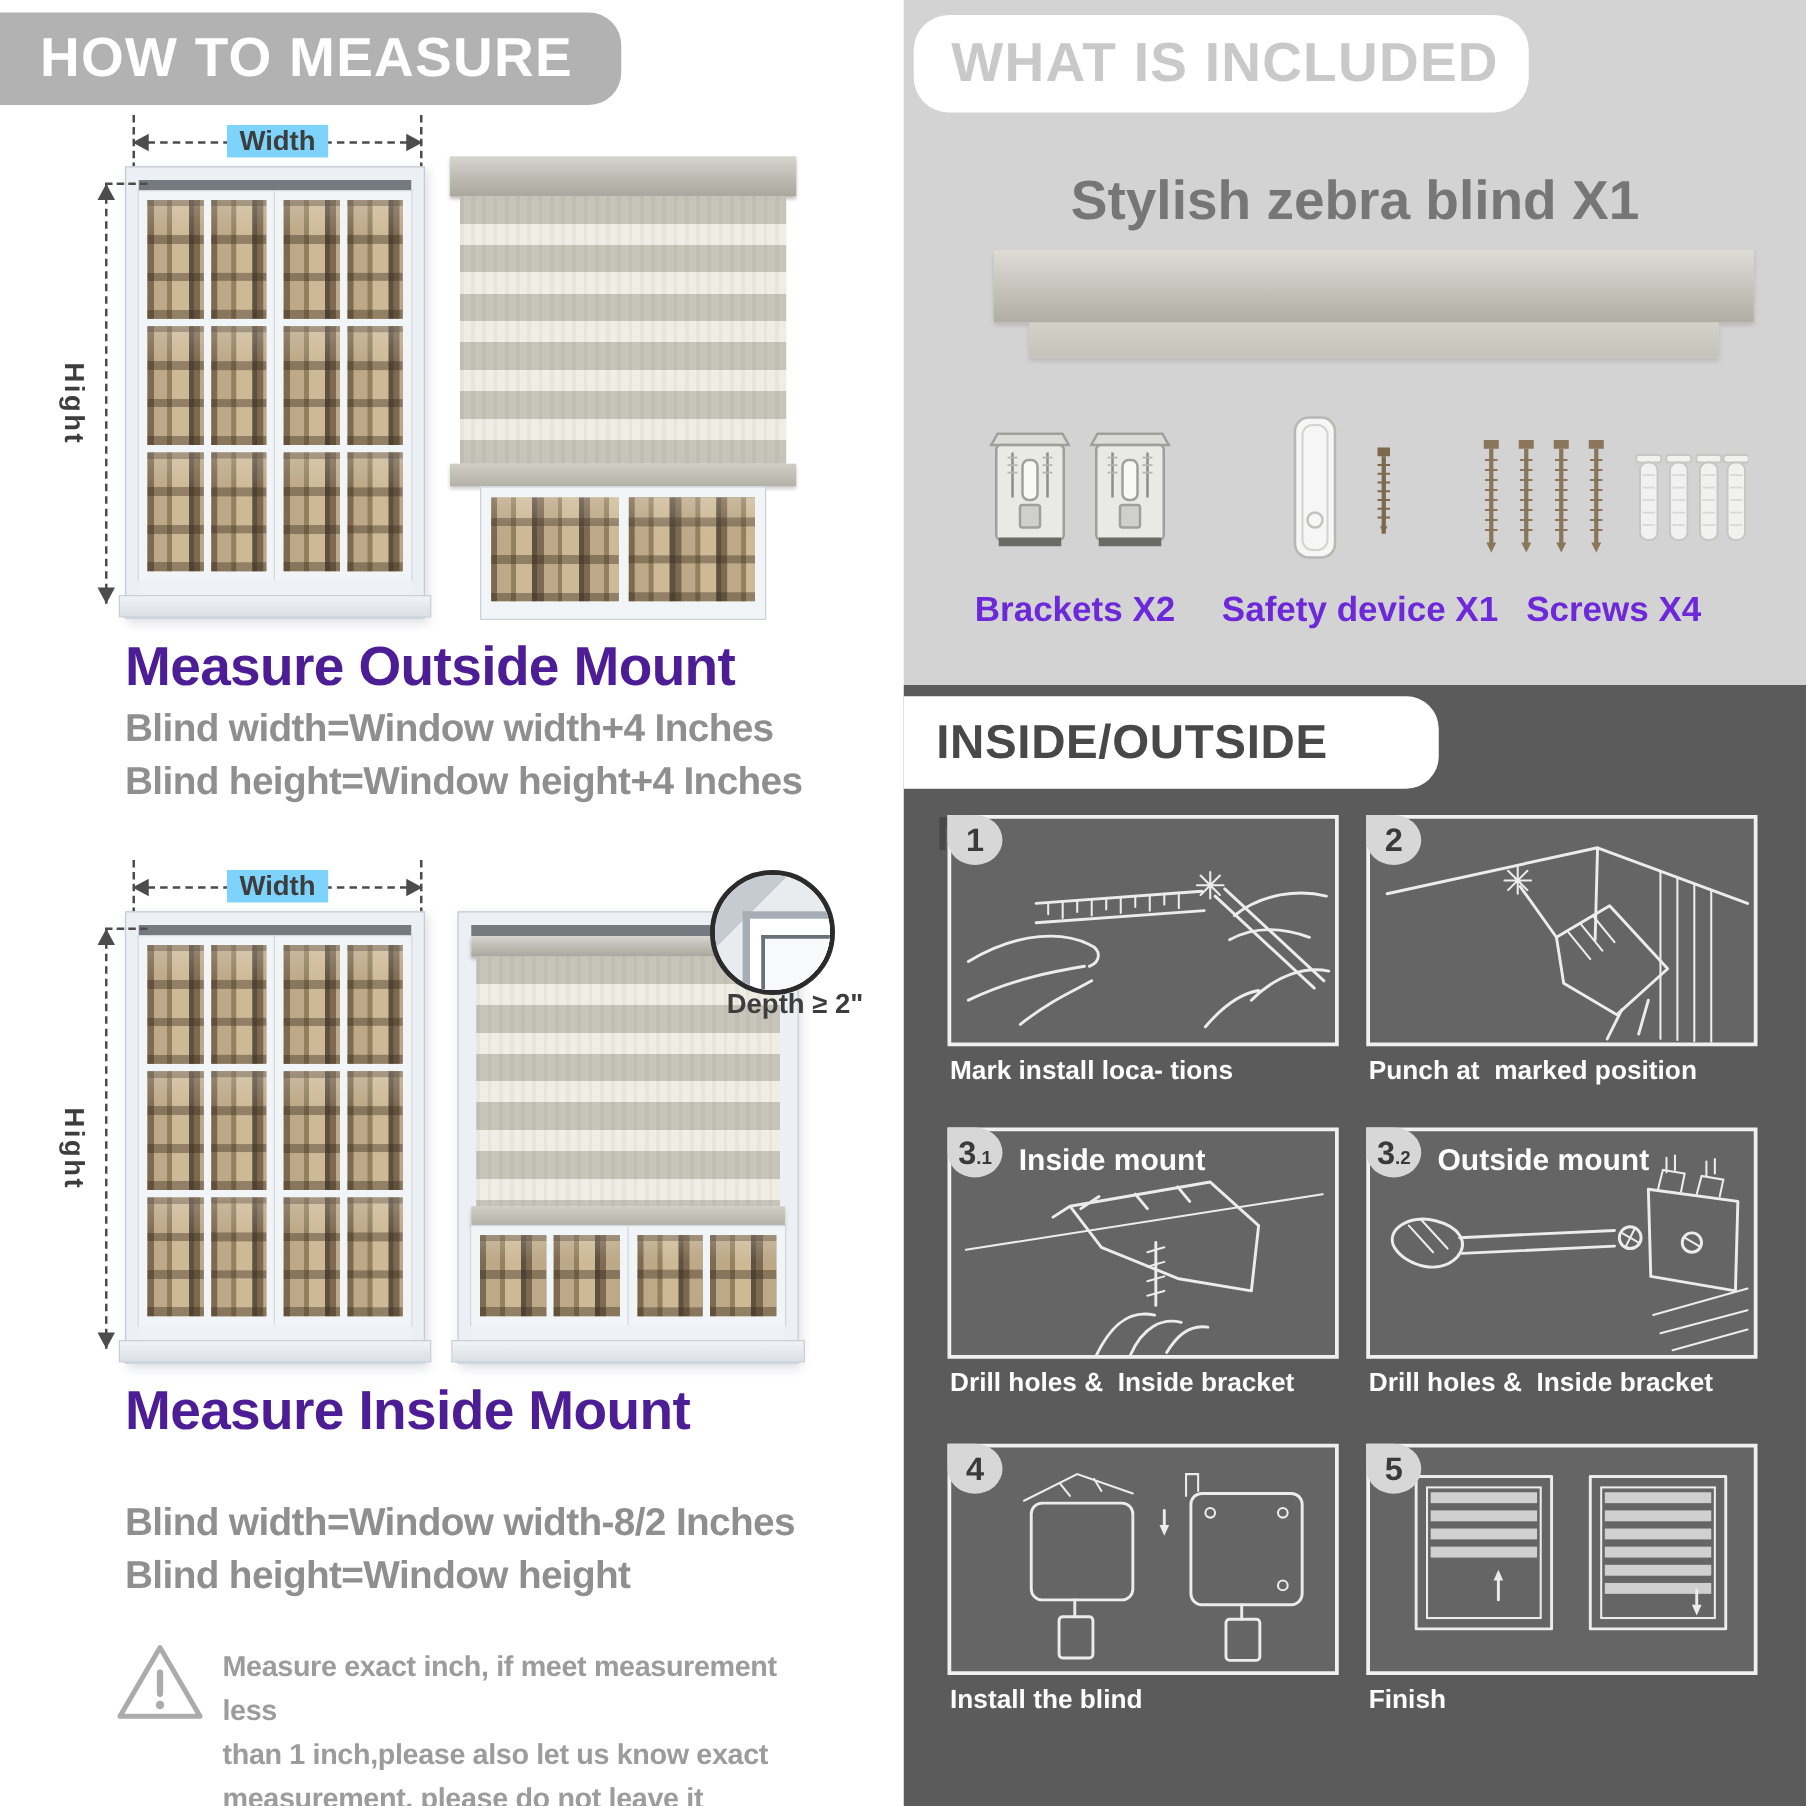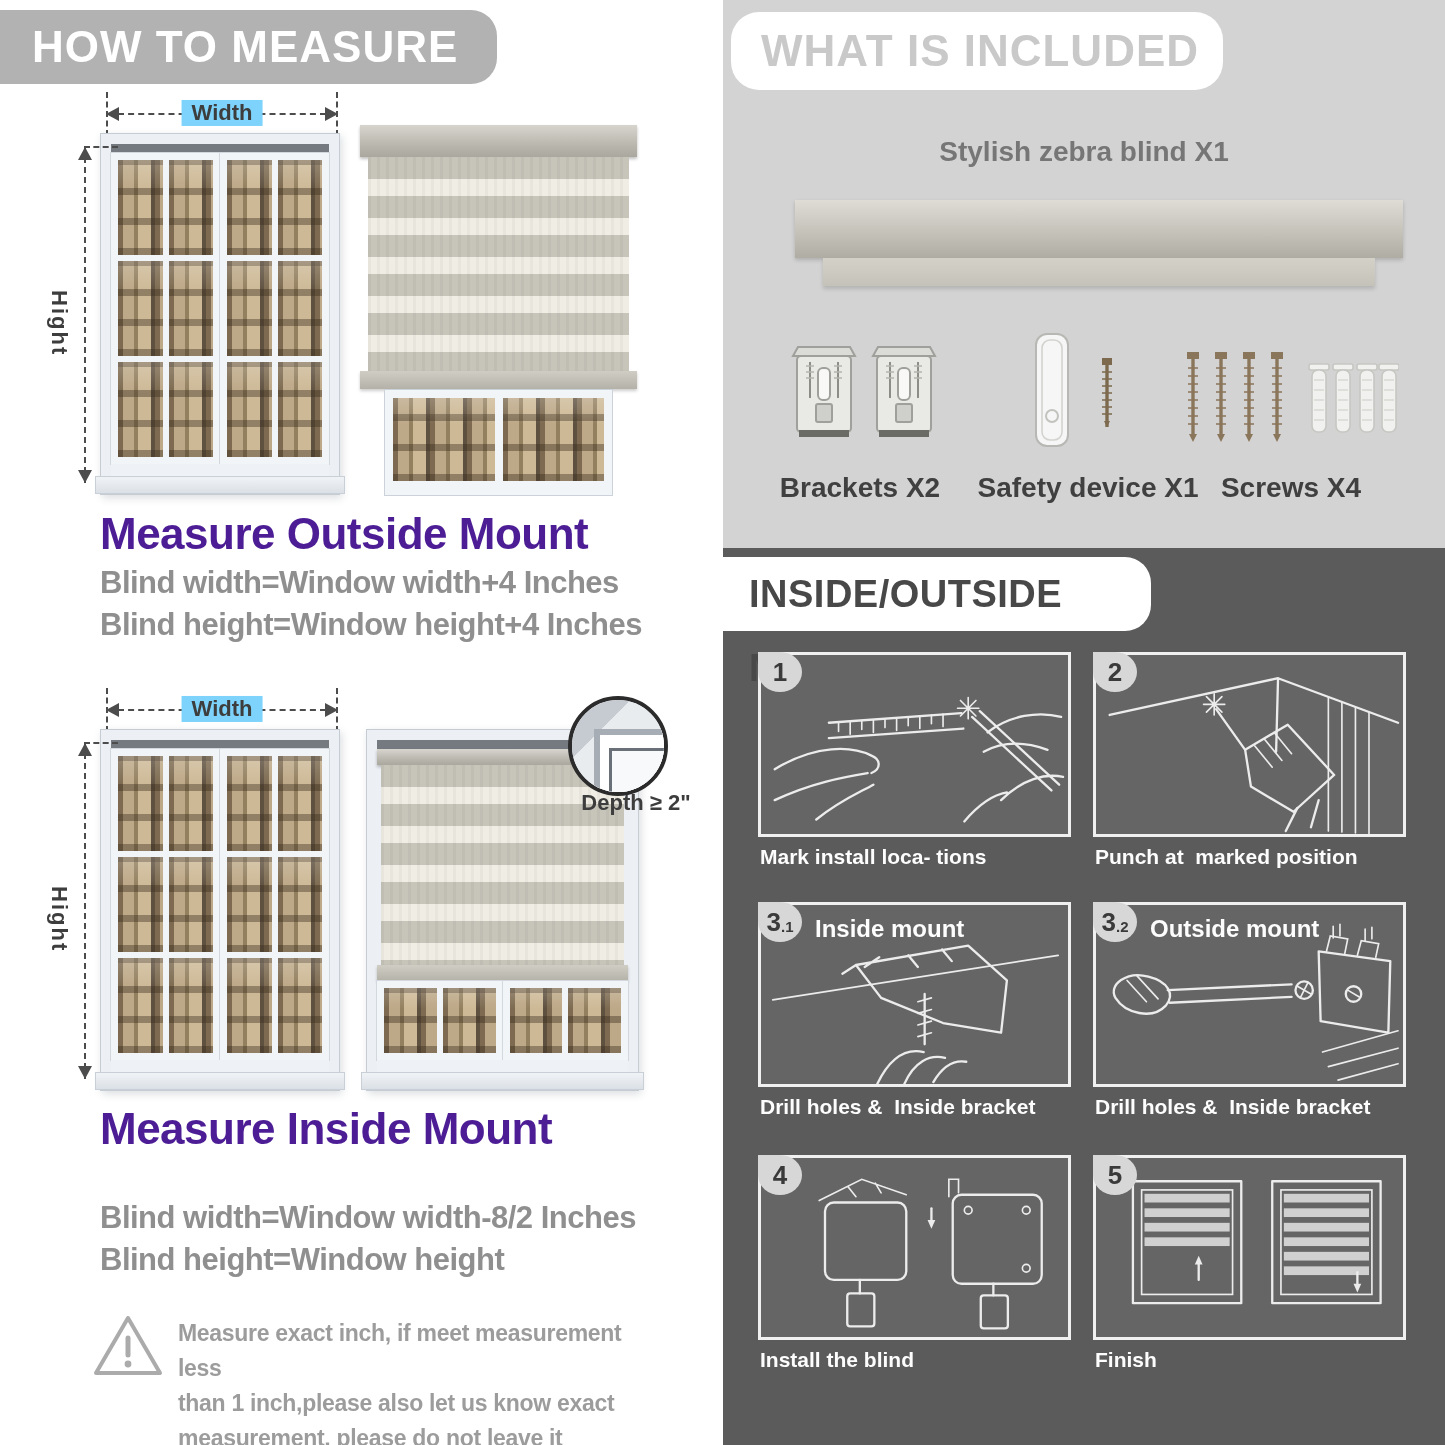--- a/index.html
+++ b/index.html
@@ -71,26 +71,26 @@
   .mag-f2 { position:absolute; left:40%; top:52%; width:75%; height:75%; background:#f7f9fb;
     border-top:3px solid #6a7077; border-left:3px solid #6a7077; }
 
   .warn-text { font-weight:bold; font-size:23px; color:#9c9c9c; line-height:35px; letter-spacing:-0.3px; }
 
   
   .sec-included { left:723px; top:0; width:722px; height:548px; background:#d3d3d3; }
   .inc-hdr { left:8px; top:12px; width:492px; height:78px; background:#ffffff; border-radius:28px;
     color:#c9c9c9; font-weight:bold; font-size:44px; line-height:78px; padding-left:30px;
     letter-spacing:1px; box-sizing:border-box; }
-  .inc-title { left:0; right:0; top:136px; text-align:center; font-weight:bold; font-size:28px; color:#767676; }
+  .inc-title { left:0; right:0; top:136px; text-align:center; font-weight:bold; font-size:44px; color:#767676; }
   .cass-main { left:72px; top:200px; width:608px; height:58px;
     background:linear-gradient(180deg,#dedcd5,#c2c0b7 60%,#aeaca3); box-shadow:0 2px 4px rgba(0,0,0,.18); }
   .cass-under { left:100px; top:258px; width:552px; height:28px;
     background:linear-gradient(180deg,#d3d1c8,#c4c2b9); box-shadow:0 3px 4px rgba(0,0,0,.15); }
-  .part-lbl { top:472px; font-weight:bold; font-size:28px; color:#404040; text-align:center; }
+  .part-lbl { top:472px; font-weight:bold; font-size:28px; color:#6d28d9; text-align:center; }
 
   .sec-mount { left:723px; top:548px; width:722px; height:897px; background:#5b5b5b; }
   .mnt-hdr { left:0; top:9px; width:428px; height:74px; background:#ffffff; border-radius:0 26px 26px 0;
     color:#484848; font-weight:bold; font-size:38px; line-height:74px; padding-left:26px;
     letter-spacing:0.5px; box-sizing:border-box; }
   .panel { width:313px; height:185px; background:#656565; border:3px solid #f0f0f0; box-sizing:border-box; }
   .badge { position:absolute; left:-3px; top:-3px; width:44px; height:40px; background:#d7d7d7;
     border-radius:0 50% 50% 50%; color:#3a3a3a; font-weight:bold; font-size:26px;
     display:flex; align-items:center; justify-content:center; }
   .badge .sub { font-size:15px; margin-top:8px; }

